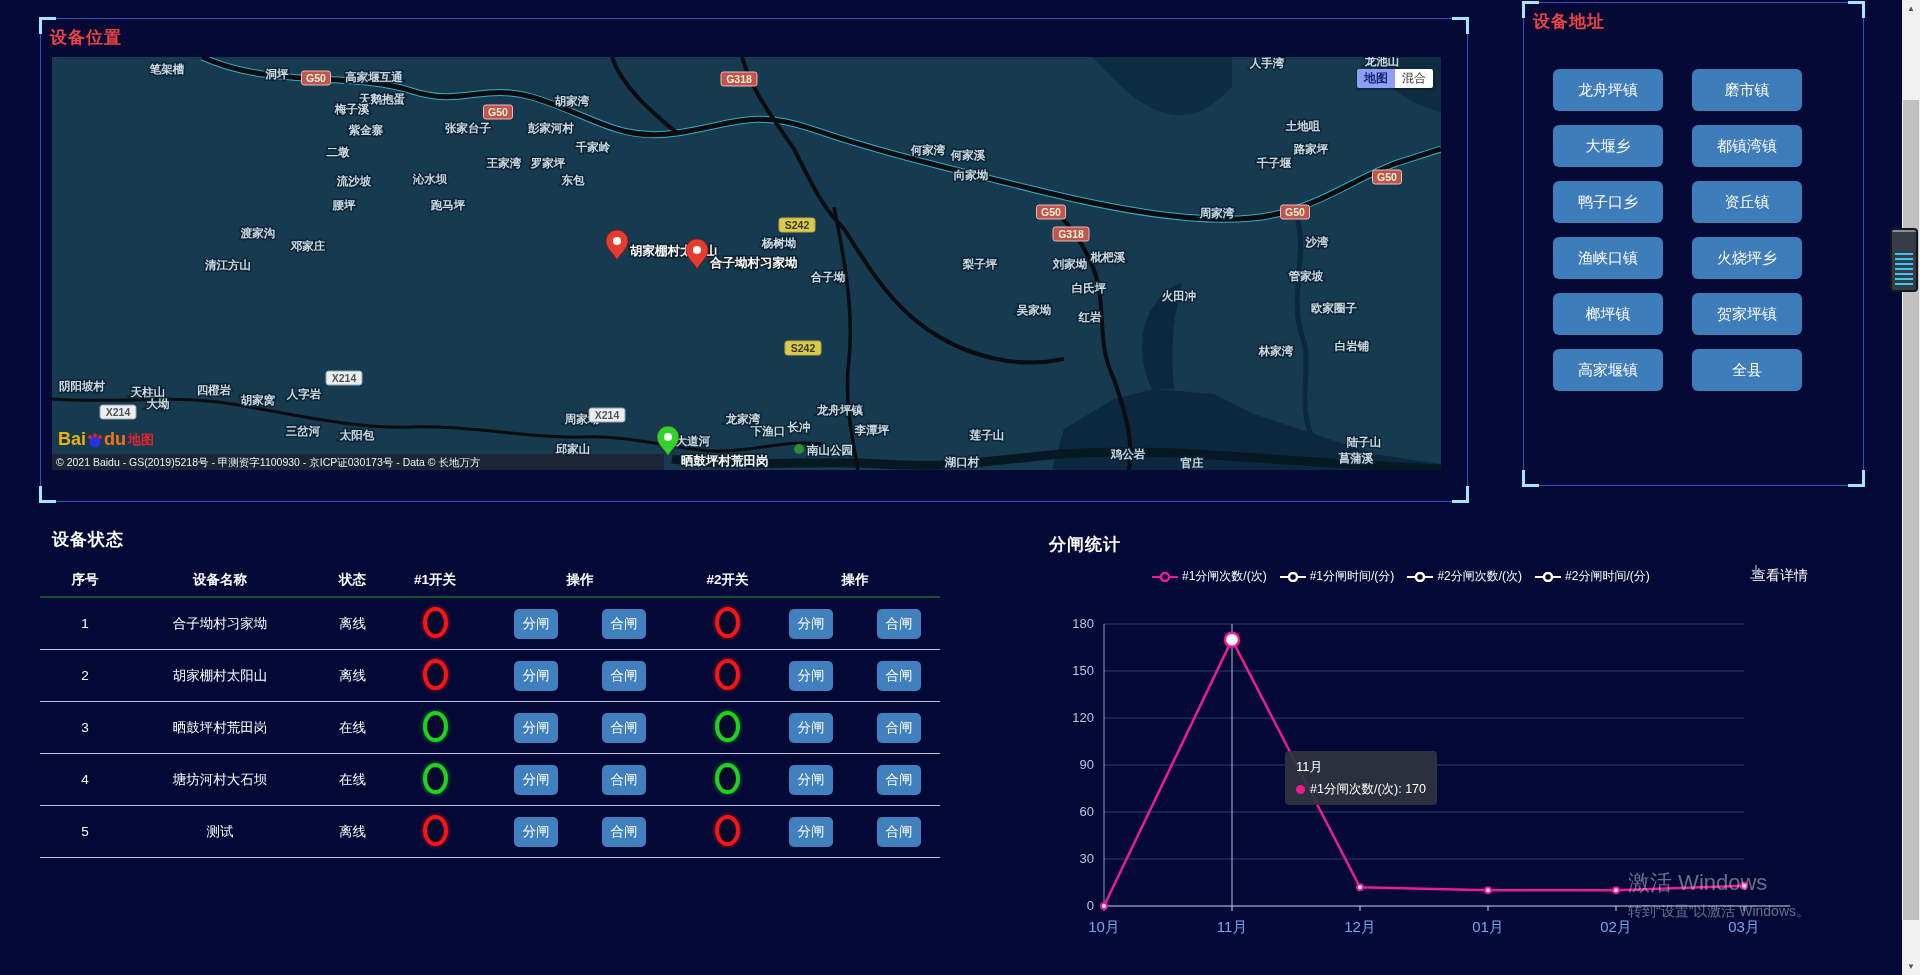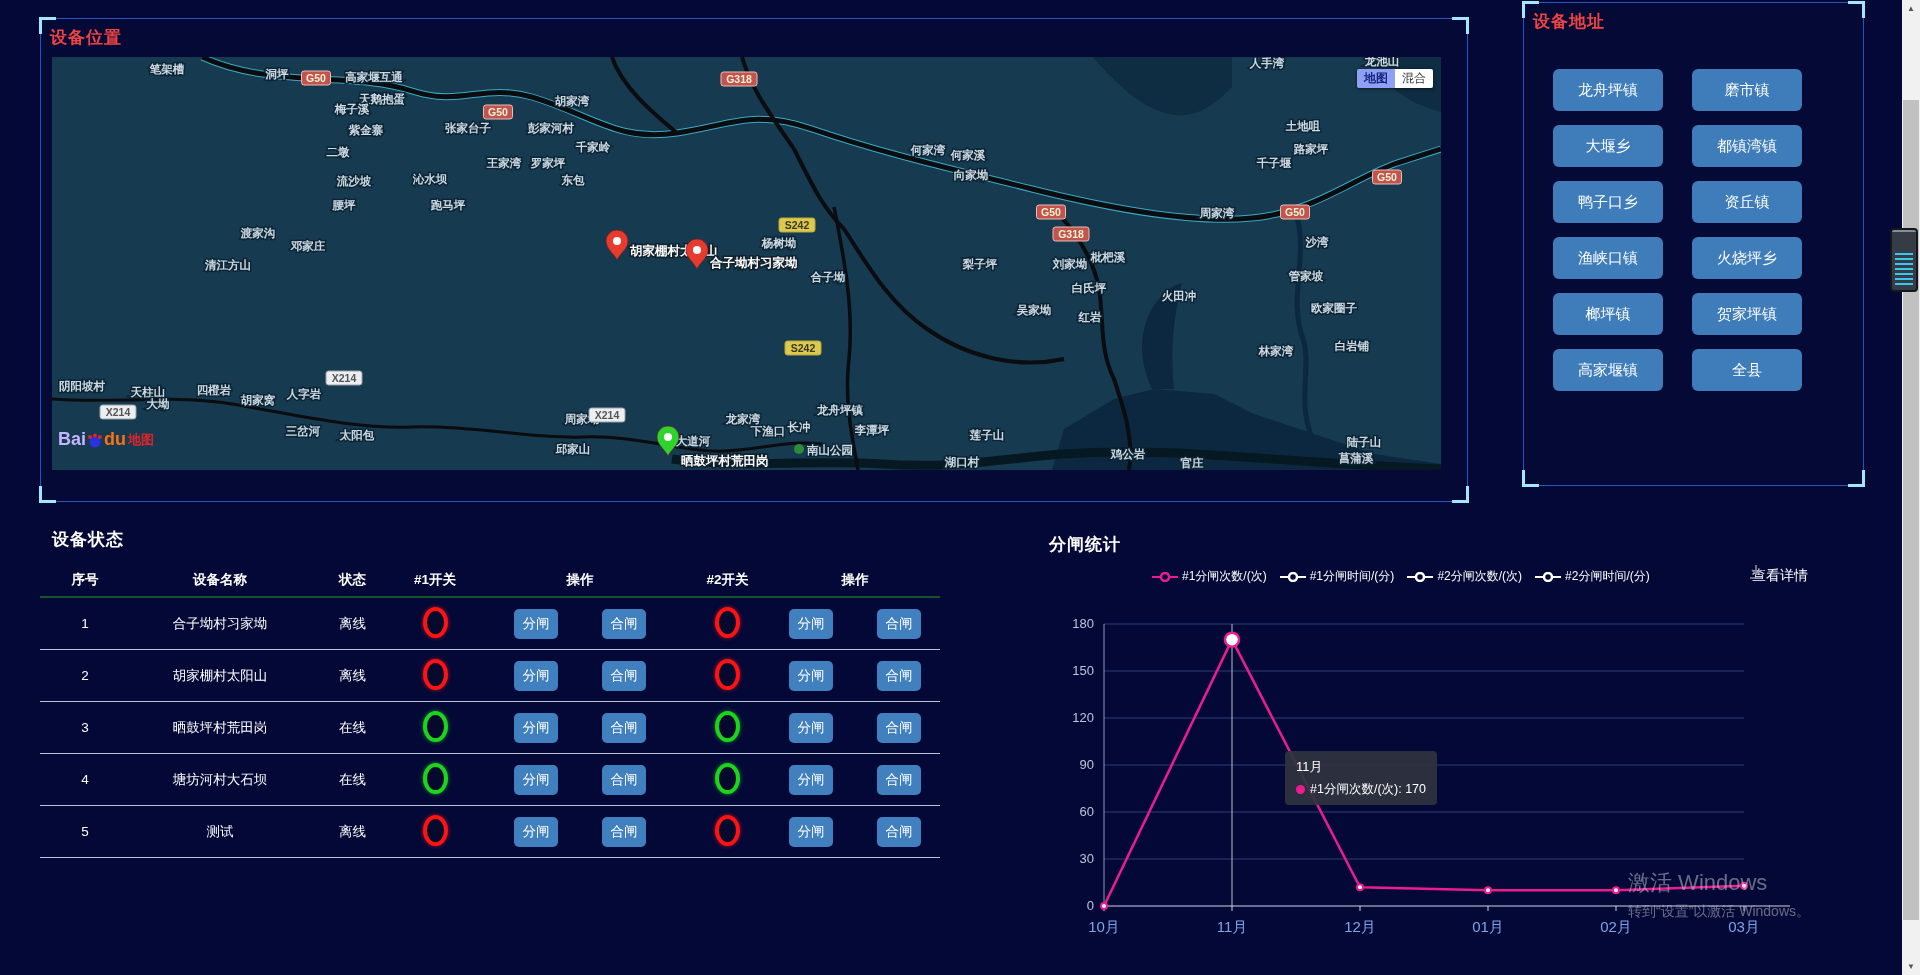--- a/index.html
+++ b/index.html
@@ -16,21 +16,21 @@
 
   
   #map-box{position:absolute;left:11px;top:38px;width:1389px;height:413px;background:#163a50;overflow:hidden;}
   #map-type-ctl{position:absolute;top:12px;right:8px;display:flex;box-shadow:0 1px 3px rgba(0,0,0,.5);font-size:12px;line-height:19px;}
   #map-type-ctl .seg{width:38px;height:19px;text-align:center;cursor:pointer;}
   .seg-map{background:#8fa0f4;color:#15257e;font-weight:bold;border-radius:2px 0 0 2px;}
   .seg-hyb{background:#ffffff;color:#333;border-radius:0 2px 2px 0;}
   #map-attrib{position:absolute;left:0;bottom:0;width:608px;height:16px;background:rgba(28,30,46,.74);
               font-size:10.5px;line-height:16px;color:#f0f0f0;padding-left:4px;white-space:nowrap;}
   #baidu-logo{position:absolute;left:6px;bottom:20px;display:flex;align-items:center;font-weight:bold;}
-  #baidu-logo .bai{color:#c4b5fd;font-size:18px;}
+  #baidu-logo .bai{color:#eab308;font-size:18px;}
   #baidu-logo .du{color:#f97316;font-size:18px;}
   #baidu-logo .ditu{color:#e0252a;font-size:13px;margin-left:2px;}
 
   
   #addr-grid{position:absolute;left:29px;top:66px;display:grid;grid-template-columns:110px 110px;column-gap:29px;row-gap:14px;}
   .addr-btn{width:110px;height:42px;background:#3e7cba;border-radius:6px;color:#fff;font-size:15px;
             display:flex;align-items:center;justify-content:center;cursor:pointer;}
 
   
   #status-section{position:absolute;left:40px;top:528px;width:900px;}
@@ -222,20 +222,21 @@
       <svg width="18" height="18" viewBox="0 0 18 18">
         <circle cx="9" cy="11" r="5.5" fill="#2932e1"></circle>
         <circle cx="4" cy="6" r="2" fill="#e0252a"></circle>
           <circle cx="9" cy="4.5" r="2" fill="#e0252a"></circle>
           <circle cx="14" cy="6" r="2" fill="#e0252a"></circle>
       </svg>
       <span class="du">du</span>
       <span class="ditu">地图</span>
     </div>
 
+    <div id="map-attrib">© 2021 Baidu - GS(2019)5218号 - 甲测资字1100930 - 京ICP证030173号 - Data © 长地万方</div>
   </div>
 </div>
 
 <div class="panel" id="panel-address" style="left:1523px;top:2px;width:315px;height:482px;padding-left:24px;">
   <span class="corner c-tl"></span>
   <span class="corner c-tr"></span>
   <span class="corner c-bl"></span>
   <span class="corner c-br"></span>
   <div class="panel-title">设备地址</div>
   <div id="addr-grid">

